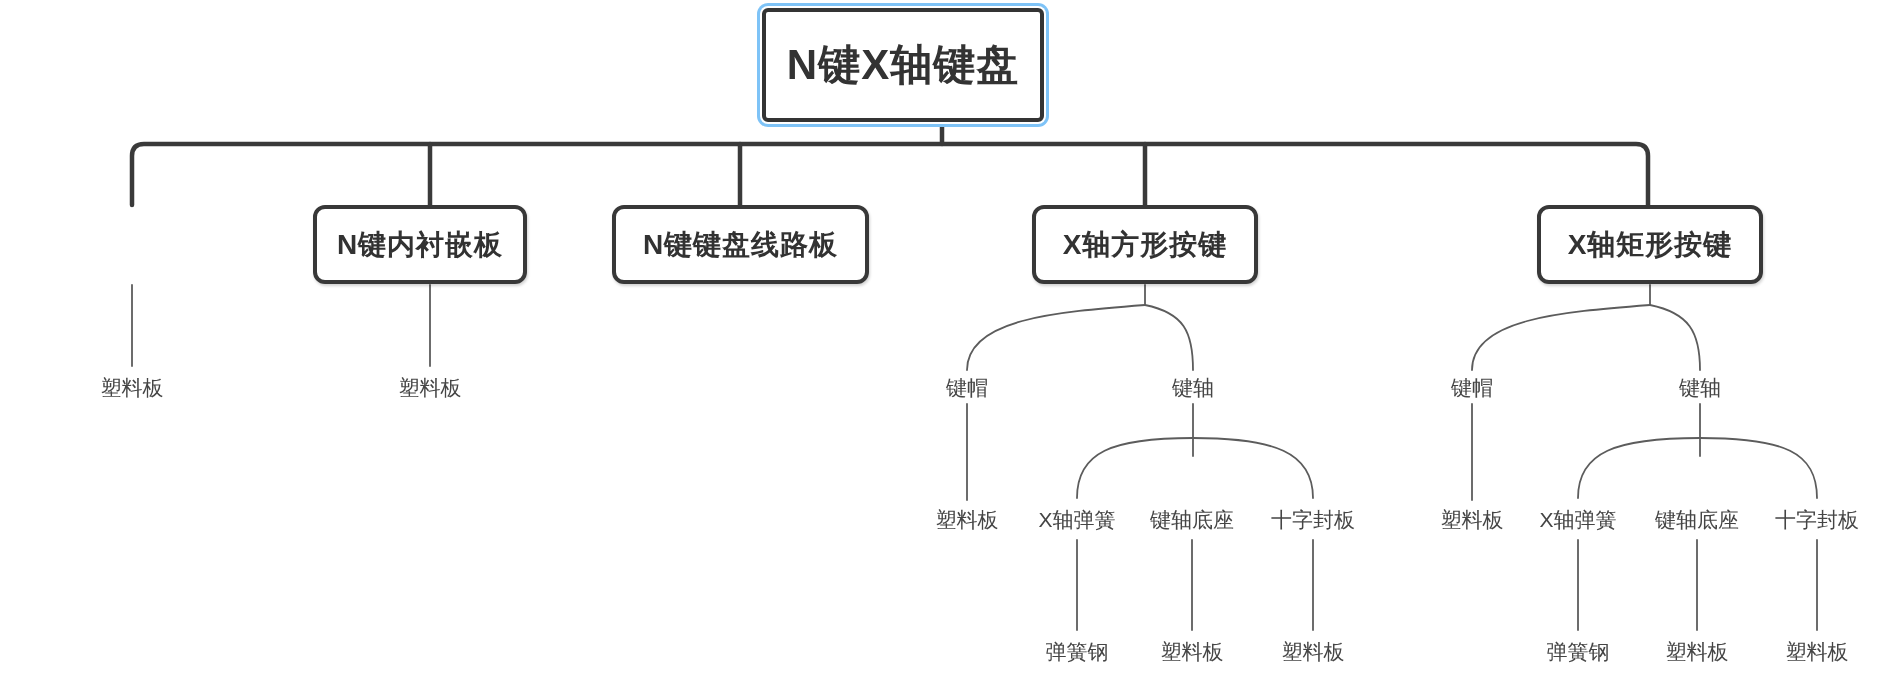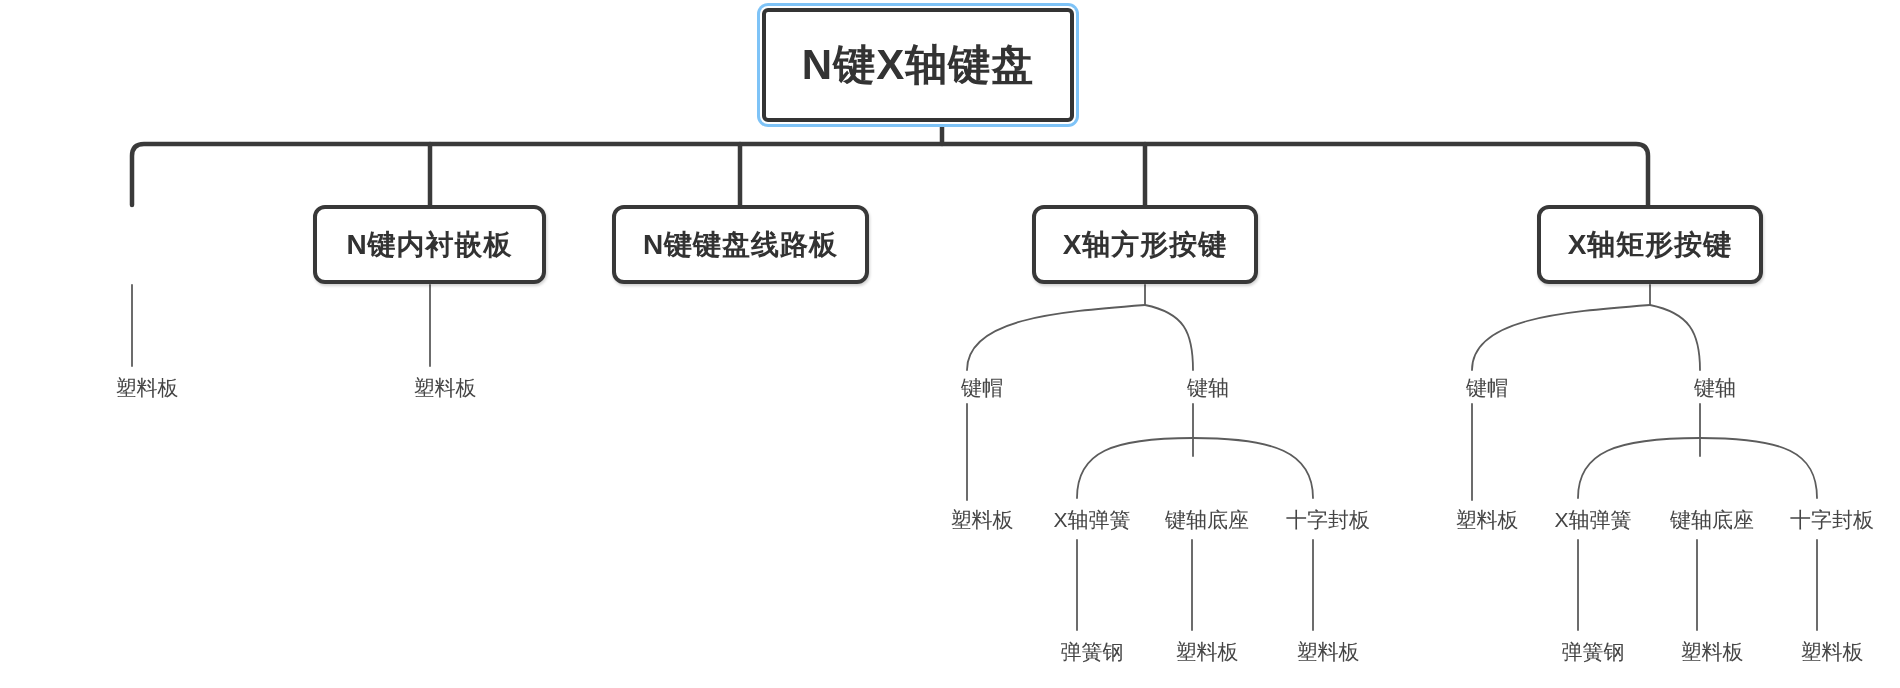--- a/index.html
+++ b/index.html
@@ -36,21 +36,20 @@
     box-shadow:0 0 0 2px #ffffff,0 0 0 5px #7ec3f7,1px 2px 3px rgba(0,0,0,0.15);
     letter-spacing:1px;
     white-space:nowrap;
   }
   .leaf{
     position:absolute;
     transform:translateX(-50%);
     font-size:21px;color:#454545;
     white-space:nowrap;
     line-height:26px;
-    margin-left:15px;
   }
 </style>
 </head>
 <body>
 
 <div id="canvas">
 
   <svg id="wires">
 
     <path class="bus" d="M942,123 L942,144"></path>
@@ -76,23 +75,23 @@
     <path class="thin" d="M1650,305 C1560,312 1472,319 1472,370"></path>
     <path class="thin" d="M1650,305 C1689,313 1700,332 1700,370"></path>
     <path class="thin" d="M1472,404 L1472,500"></path>
     <path class="thin" d="M1700,404 L1700,456"></path>
     <path class="thin" d="M1578,498 C1578,452 1616,438 1700,438 C1784,438 1817,452 1817,498"></path>
     <path class="thin" d="M1578,540 L1578,630"></path>
     <path class="thin" d="M1697,540 L1697,630"></path>
     <path class="thin" d="M1817,540 L1817,630"></path>
   </svg>
 
-  <div class="root-box" style="left:762px;top:8px;width:312px;height:114px;">N键X轴键盘</div>
+  <div class="root-box" style="left:762px;top:8px;width:282px;height:114px;">N键X轴键盘</div>
 
-  <div class="node-box" style="left:313px;top:205px;width:233px;height:79px;">N键内衬嵌板</div>
+  <div class="node-box" style="left:313px;top:205px;width:214px;height:79px;">N键内衬嵌板</div>
   <div class="node-box" style="left:1032px;top:205px;width:226px;height:79px;">X轴方形按键</div>
   <div class="node-box" style="left:612px;top:205px;width:257px;height:79px;">N键键盘线路板</div>
   <div class="node-box" style="left:1537px;top:205px;width:226px;height:79px;text-align:right;">X轴矩形按键</div>
 
   <div class="leaf" style="left:132px;top:375px;">塑料板</div>
   <div class="leaf" style="left:430px;top:375px;">塑料板</div>
   <div class="leaf" style="left:967px;top:375px;">键帽</div>
   <div class="leaf" style="left:1193px;top:375px;">键轴</div>
   <div class="leaf" style="left:1472px;top:375px;">键帽</div>
   <div class="leaf" style="left:1700px;top:375px;">键轴</div>

